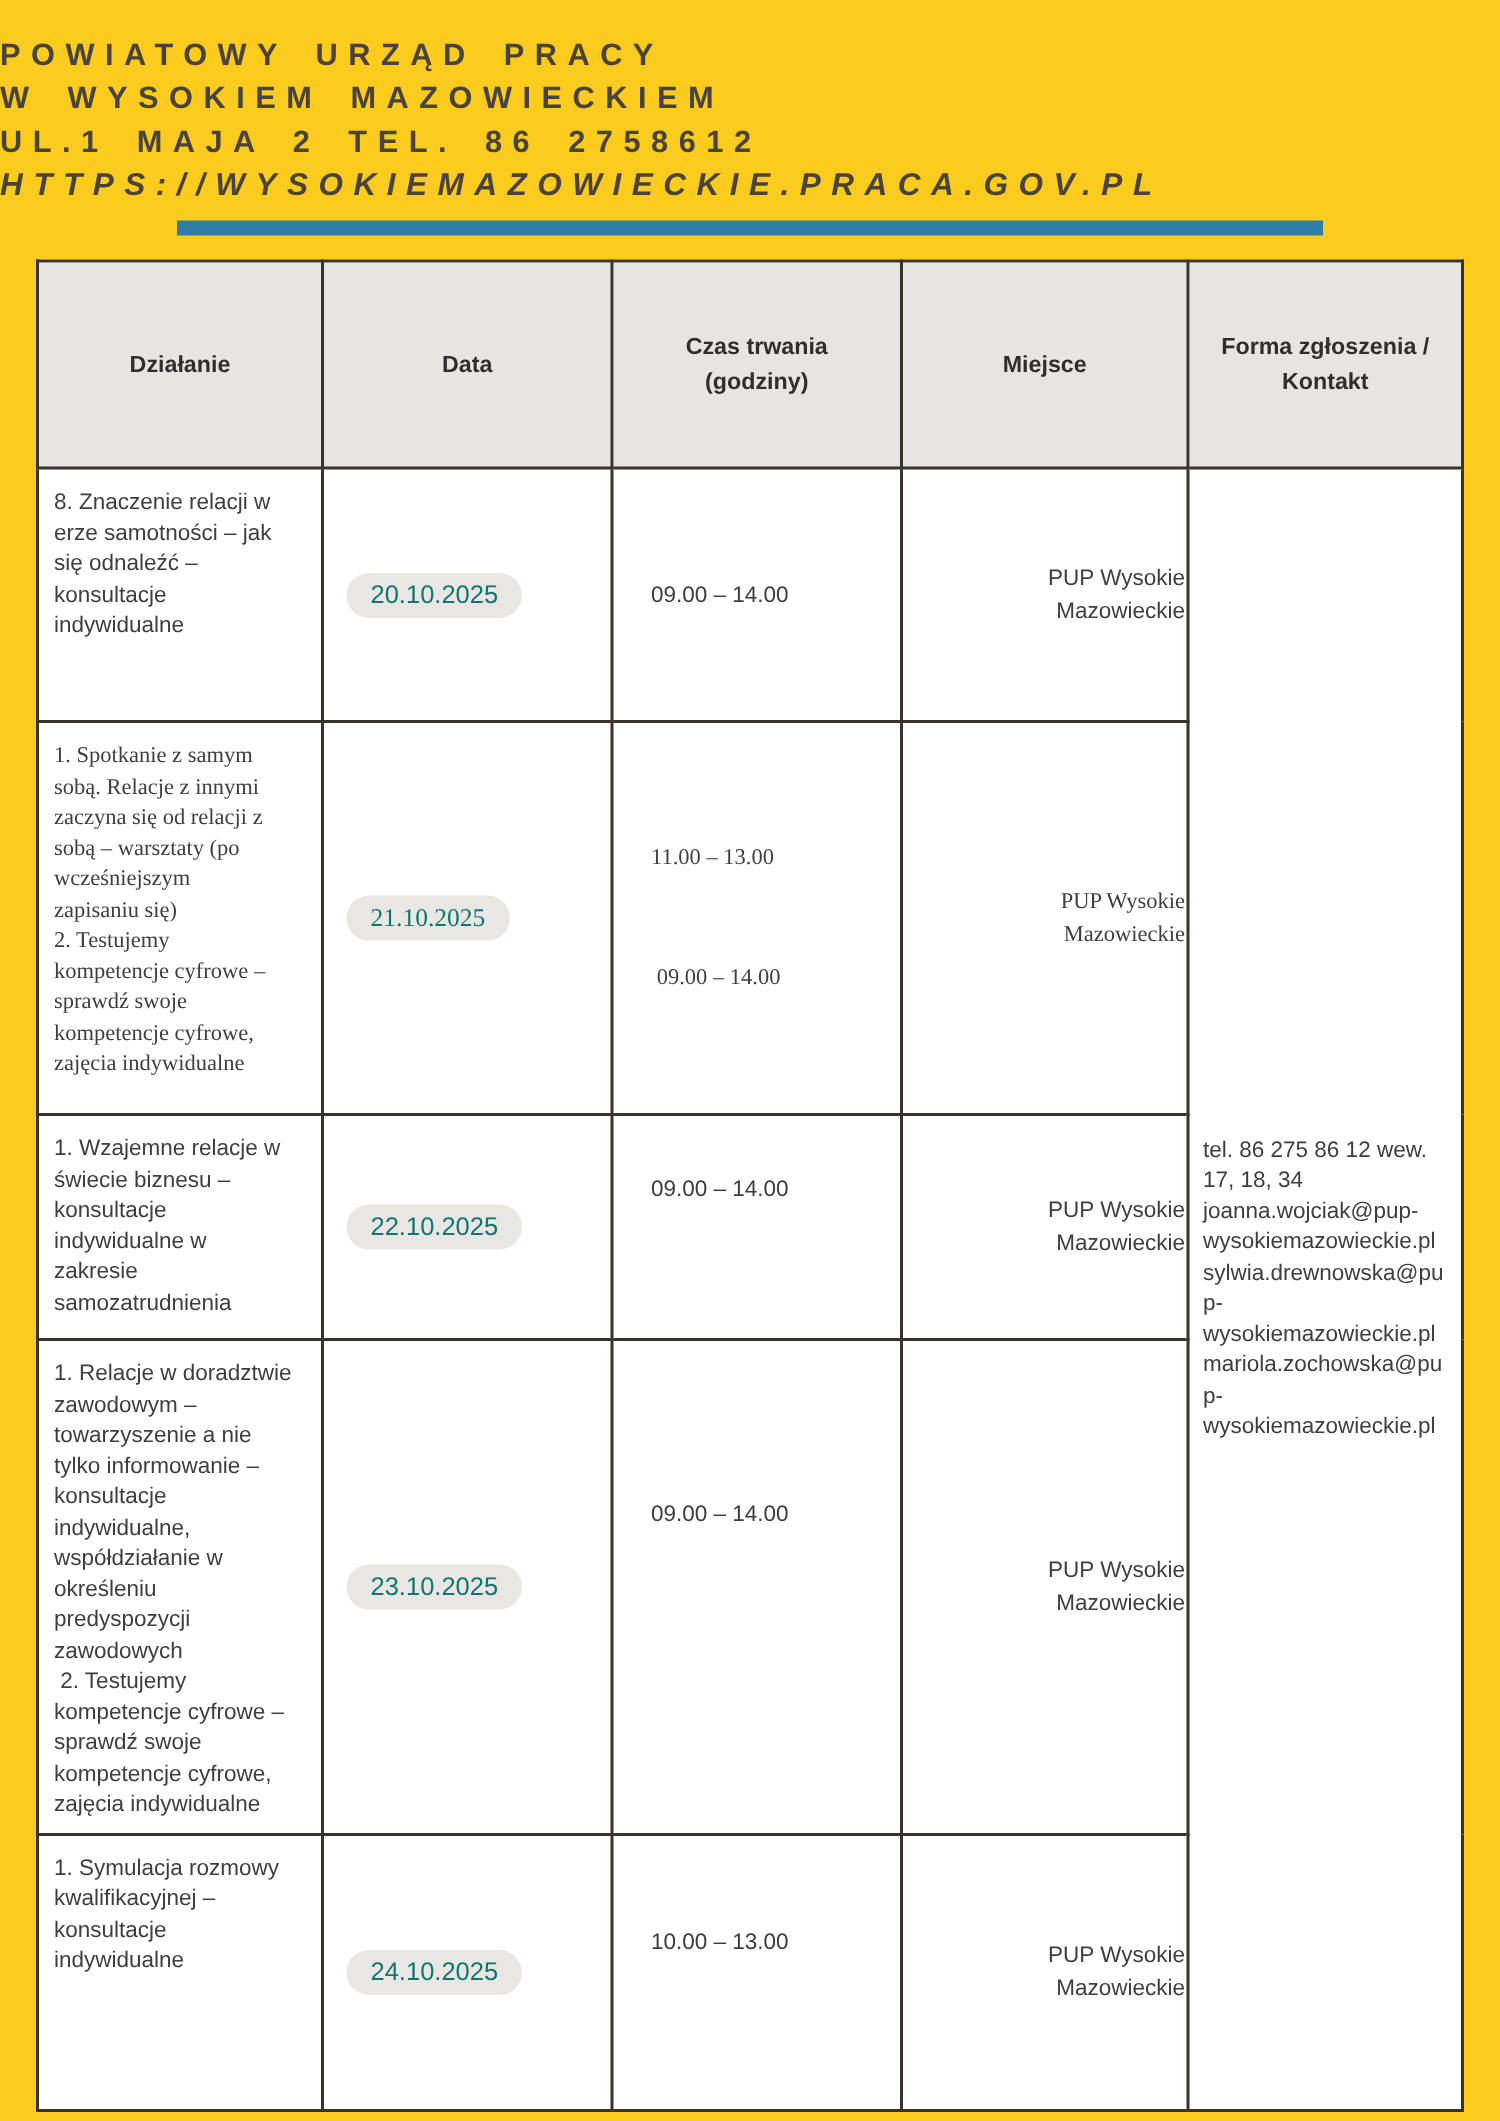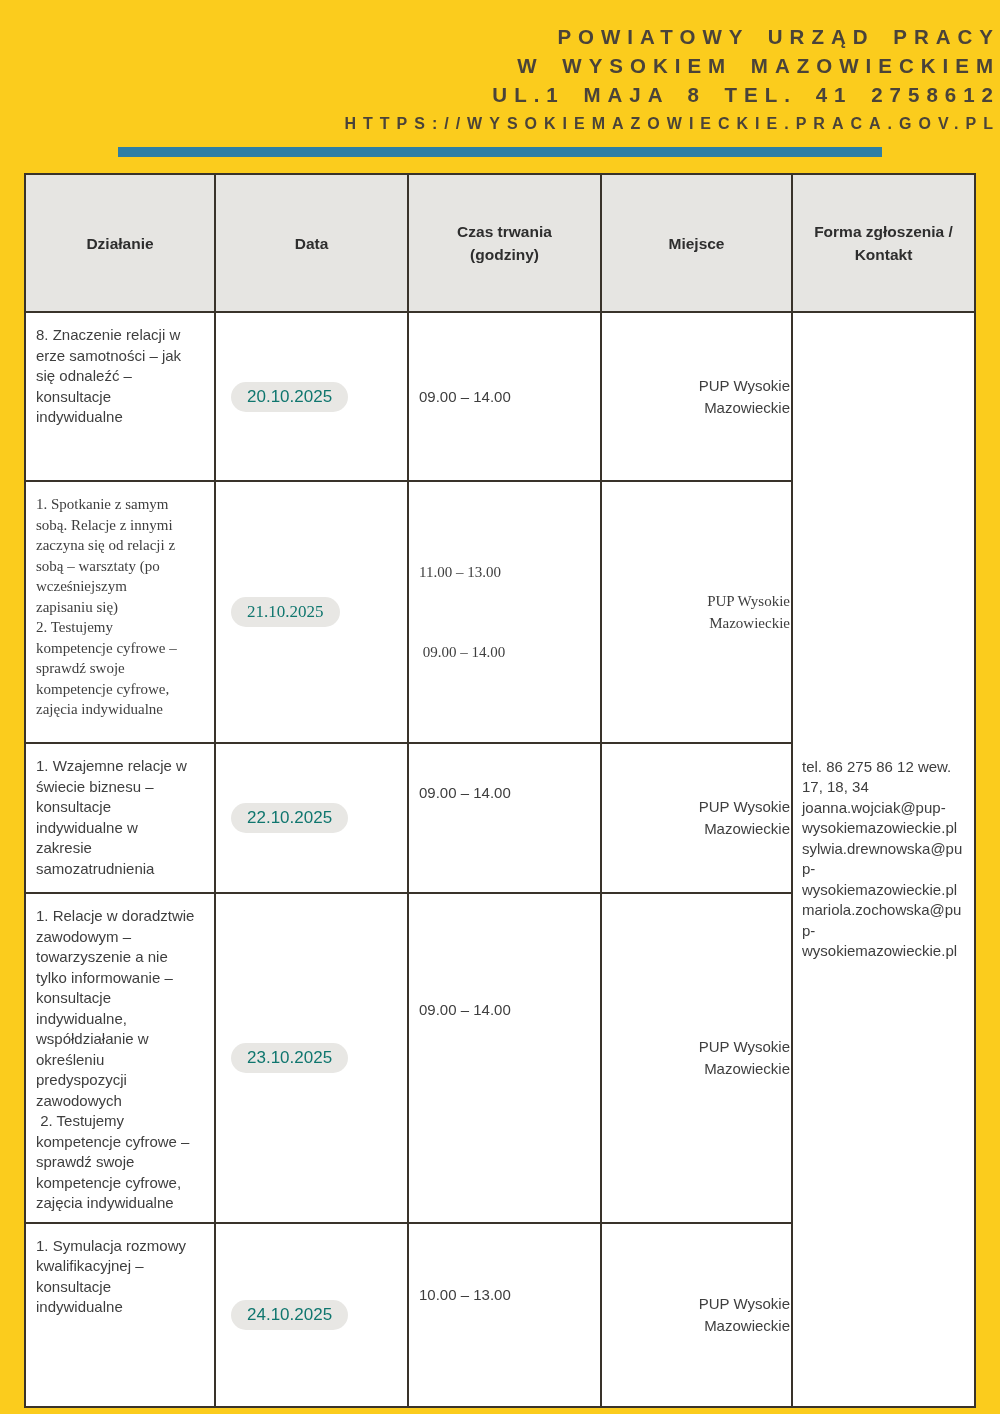--- a/index.html
+++ b/index.html
@@ -9,36 +9,36 @@
   body {
     width: 1000px;
     height: 1414px;
     background: #FBCC1D;
     font-family: "Liberation Sans", "DejaVu Sans", sans-serif;
     overflow: hidden;
   }
   
   .page-header {
     padding-top: 22px;
-    text-align: right;
+    text-align: left;
     color: #4A4339;
     font-weight: bold;
-    padding-left: 12px;
   }
   .page-header .hline {
     display: block;
     line-height: 29px;
     font-size: 20.5px;
     letter-spacing: 7px;
     word-spacing: 6px;
     white-space: nowrap;
   }
   .page-header .hline4 {
-    font-size: 16px;
+    font-size: 21px;
     letter-spacing: 7px;
+    font-style: italic;
   }
   .divider-bar {
     width: 764px;
     height: 10px;
     margin: 9px auto 0 auto;
     background: #2E7FA6;
   }
   .divider-bar.bottom {
     margin-top: 12px;
     height: 12px;
@@ -87,21 +87,21 @@
     display: inline-block;
     background: #E8E7E4;
     border-radius: 16px;
     padding: 5px 16px;
     font-size: 17px;
     color: #0f766e;
   }
   td.c-czas {
     vertical-align: middle;
     text-align: left;
-    padding-left: 10px;
+    padding-left: 25px;
     line-height: 20px;
     white-space: pre-wrap;
   }
   td.czas-r3 { padding-bottom: 52px; }
   td.czas-r4 { padding-bottom: 96px; }
   td.czas-r5 { padding-bottom: 40px; margin-top: 27px; }
   td.c-miejsce {
     vertical-align: middle;
     text-align: right;
     line-height: 22px;
@@ -122,21 +122,21 @@
   tr.row-3  { height: 150px; }
   tr.row-4  { height: 324px; }
   tr.row-5  { height: 184px; }
 </style>
 </head>
 <body>
 
 <div class="page-header">
   <span class="hline">POWIATOWY URZĄD PRACY</span>
   <span class="hline">W WYSOKIEM MAZOWIECKIEM</span>
-  <span class="hline">UL.1 MAJA 8 TEL. 41 2758612</span>
+  <span class="hline">UL.1 MAJA 2 TEL. 86 2758612</span>
   <span class="hline hline4">HTTPS://WYSOKIEMAZOWIECKIE.PRACA.GOV.PL</span>
 </div>
 
 <div class="divider-bar top"></div>
 
 <table class="schedule">
   <colgroup>
     <col style="width:190px">
     <col style="width:193px">
     <col style="width:193px">

